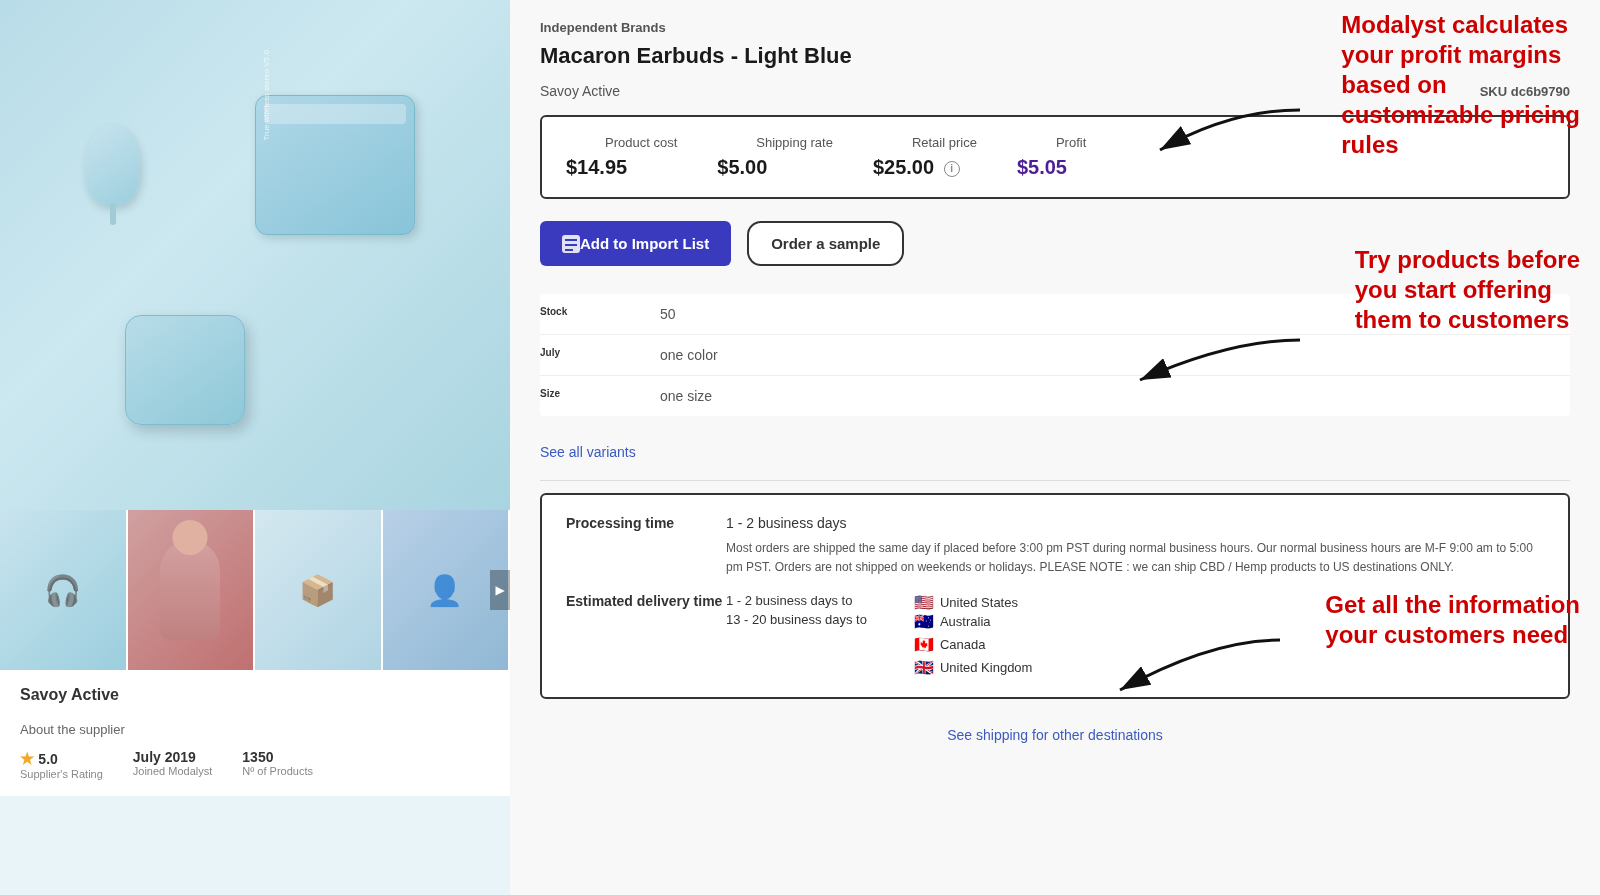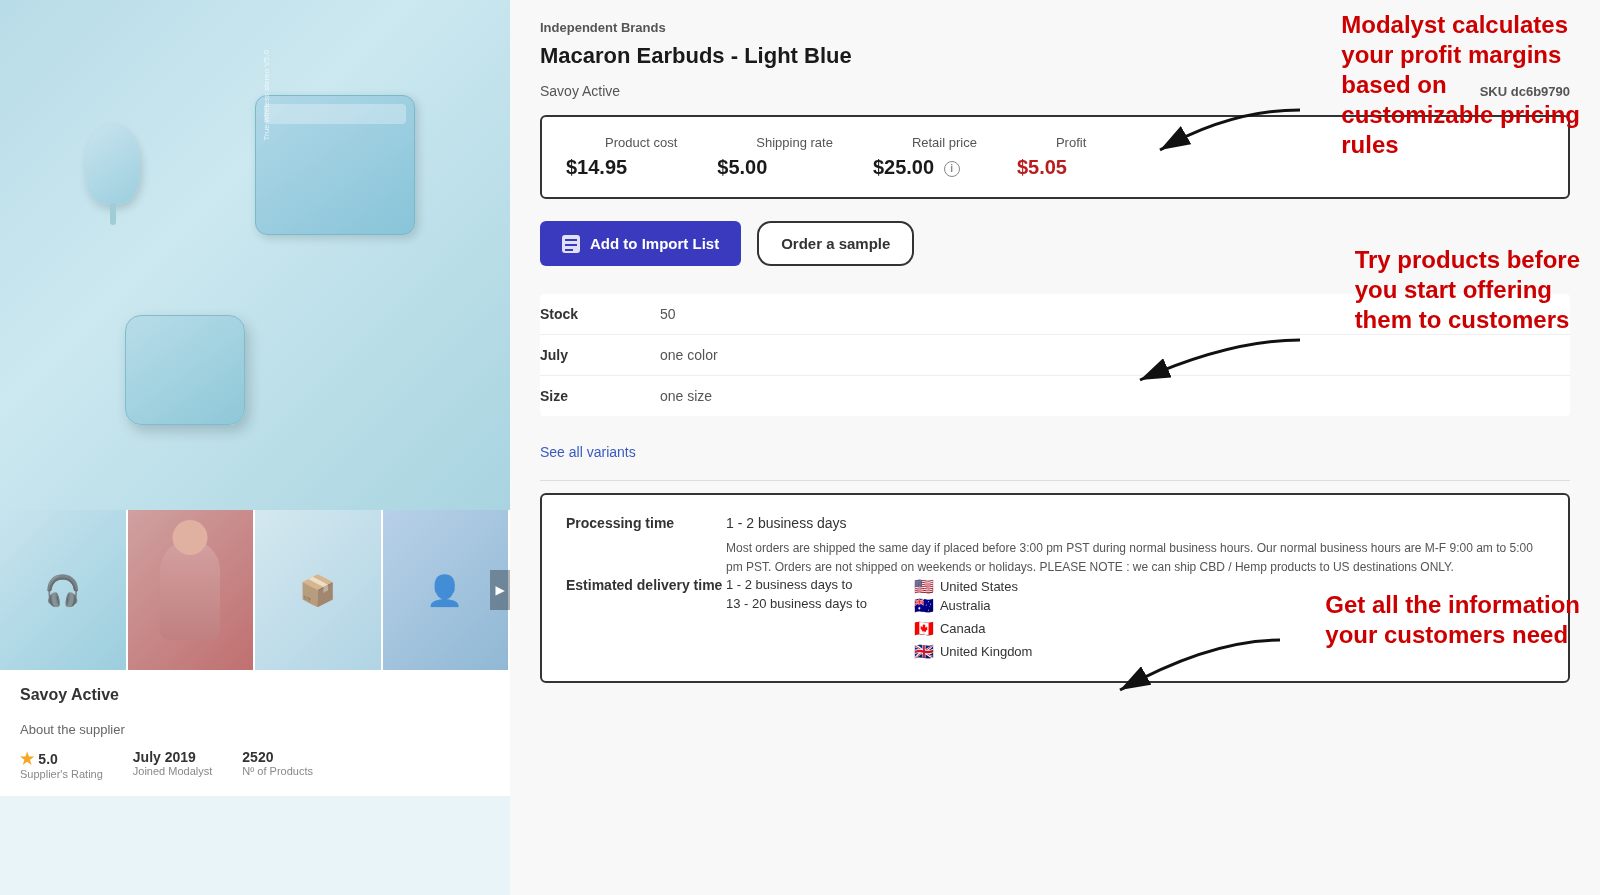--- a/index.html
+++ b/index.html
@@ -260,21 +260,21 @@
       margin-left: 39px;
     }
 
     .pricing-col-value {
       font-size: 20px;
       font-weight: 700;
       color: #1a1a1a;
     }
 
     .pricing-col-value.profit {
-      color: #b91c1c;
+      color: #4c1d95;
     }
 
     .info-icon {
       display: inline-flex;
       align-items: center;
       justify-content: center;
       width: 16px;
       height: 16px;
       border: 1px solid #888;
       border-radius: 50%;
@@ -296,21 +296,21 @@
       background: #3a3abf;
       color: #fff;
       border: none;
       border-radius: 6px;
       padding: 12px 22px;
       font-size: 15px;
       font-weight: 600;
       cursor: pointer;
       display: flex;
       align-items: center;
-      gap: 10px;
+      gap: 0;
     }
 
     .btn-order-sample {
       background: #fff;
       color: #333;
       border: 2px solid #333;
       border-radius: 14px;
       padding: 12px 22px;
       font-size: 15px;
       font-weight: 600;
@@ -327,21 +327,21 @@
 
     .detail-row {
       display: flex;
       padding: 12px 0;
       border-bottom: 1px solid #eee;
     }
 
     .detail-row:last-child { border-bottom: none; }
 
     .detail-label {
-      font-size: 14px;
+      font-size: 10px;
       font-weight: 700;
       color: #333;
       width: 120px;
       flex-shrink: 0;
     }
 
     .detail-value {
       font-size: 14px;
       color: #555;
     }
@@ -359,20 +359,21 @@
     .shipping-box {
       background: #fff;
       border: 2px solid #333;
       border-radius: 6px;
       padding: 20px 24px;
       margin-bottom: 16px;
     }
 
     .shipping-row {
       display: flex;
+      margin-bottom: 16px;
     }
 
     .shipping-row:last-child { margin-bottom: 0; }
 
     .shipping-label {
       font-size: 14px;
       font-weight: 700;
       color: #333;
       width: 160px;
       flex-shrink: 0;
@@ -537,21 +538,21 @@
             <span class="star-icon">★</span>
             <span>5.0</span>
           </div>
           <div class="stat-label">Supplier's Rating</div>
         </div>
         <div class="stat-item">
           <div class="stat-value">July 2019</div>
           <div class="stat-label">Joined Modalyst</div>
         </div>
         <div class="stat-item">
-          <div class="stat-value">2520</div>
+          <div class="stat-value">1350</div>
           <div class="stat-label">Nº of Products</div>
         </div>
       </div>
     </div>
 
   </div>
 
   <div class="right-panel">
 
     <div class="brand-label">Independent Brands</div>
@@ -655,20 +656,21 @@
                   <span class="flag-emoji">🇬🇧</span>
                   <span>United Kingdom</span>
                 </div>
               </div>
             </div>
           </div>
         </div>
       </div>
     </div>
 
+    <a class="see-shipping">See shipping for other destinations</a>
 
   </div>
 
   <div class="annotation-overlay">
 
     <div class="annotation-text" style="top: 10px; right: 20px; max-width: 280px; font-size: 24px;">
       Modalyst calculates<br>your profit margins<br>based on<br>customizable pricing<br>rules
     </div>
 
     <svg class="arrow-svg" style="top: 100px; right: 290px;" width="160" height="80">

